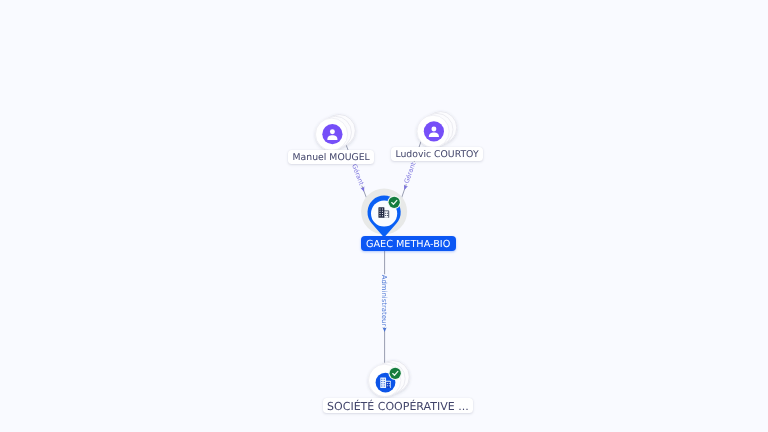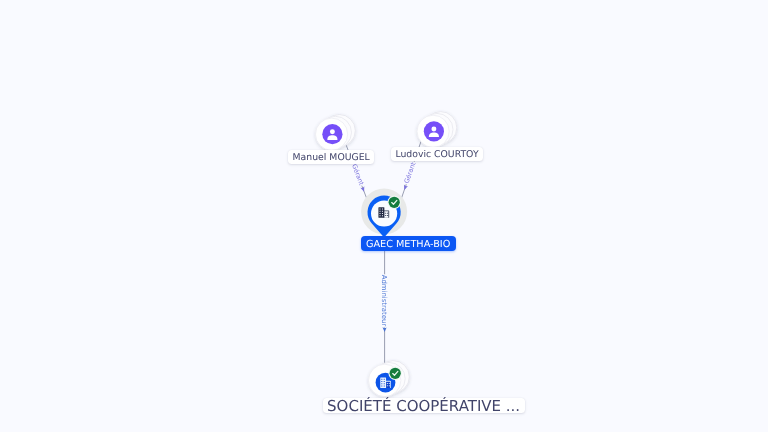--- a/index.html
+++ b/index.html
@@ -10,21 +10,21 @@
   #stage{position:relative;width:768px;height:432px;background:#f9faff;}
   svg.layer{position:absolute;left:0;top:0;width:768px;height:432px;}
   svg text{ -webkit-font-smoothing:antialiased; text-rendering:geometricPrecision; }
   .nodelabel{
     position:absolute;background:#ffffff;border-radius:3.5px;
     color:#41446a;white-space:nowrap;font-family:"DejaVu Sans",sans-serif;
     box-shadow:0 1px 2.5px rgba(70,75,105,.17), 0 0 1px rgba(70,75,105,.12);
     display:flex;align-items:center;justify-content:center;
   }
   .nodelabel.person{font-size:9.3px;height:13.0px;padding:1.3px 4.5px 0;}
-  .nodelabel.company{font-size:15px;height:13.6px;padding:1.8px 4.5px 0;}
+  .nodelabel.company{font-size:11px;height:13.6px;padding:1.8px 4.5px 0;}
   .nodelabel.pin{background:#0c57f4;color:#ffffff;font-size:9.7px;height:11.8px;
     padding:2.6px 5.2px 0;border-radius:4px;
     box-shadow:0 1px 2.5px rgba(12,87,244,.30);}
 </style>
 </head>
 <body>
 
 <div id="stage">
   <svg class="layer" id="edge-layer" viewBox="0 0 768 432">
       <g>

